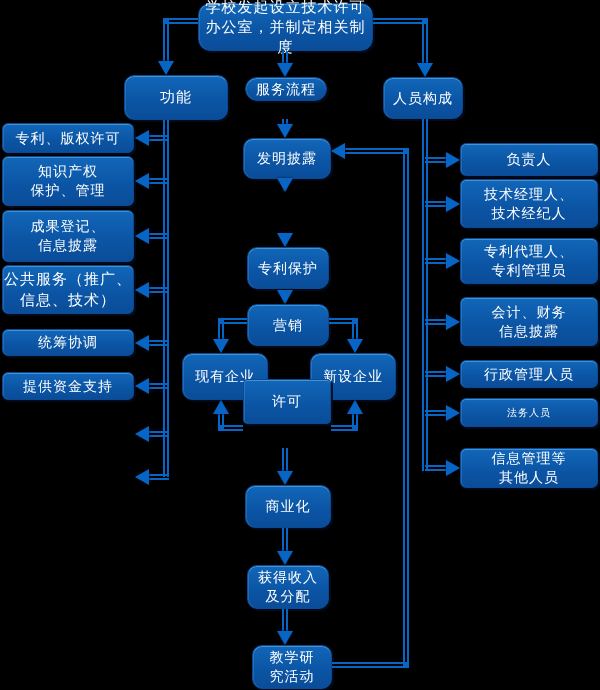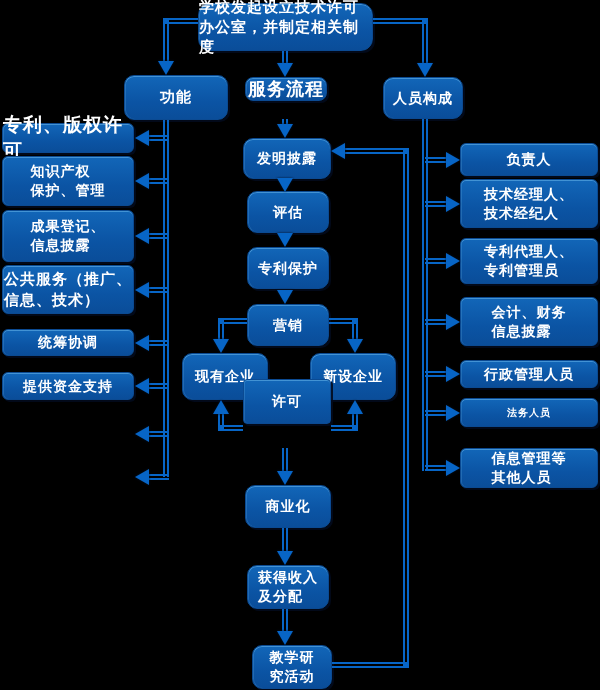--- a/index.html
+++ b/index.html
@@ -12,21 +12,21 @@
   html,body{margin:0;padding:0;background:var(--bg);}
   #canvas{
     position:relative;width:600px;height:690px;background:var(--bg);
     overflow:hidden;font-family:"DejaVu Sans","Liberation Sans",sans-serif;
   }
   .node{
     position:absolute;display:flex;align-items:center;justify-content:center;
     background:linear-gradient(180deg,var(--box1) 0%,var(--box2) 60%,#0a4d99 100%);
     border:1px solid #0b4a92;
     box-shadow:2px 2px 0 rgba(2,10,28,.9), inset 0 1px 0 rgba(140,215,255,.4), inset 1px 0 0 rgba(140,215,255,.18);
-    color:var(--ink);font-weight:bold;text-align:left;line-height:1.35;letter-spacing:1px;
+    color:var(--ink);font-weight:normal;text-align:center;line-height:1.35;letter-spacing:1px;
     box-sizing:border-box;
   }
   .lbl{white-space:pre-line;}
   .hl{position:absolute;height:6px;background:linear-gradient(180deg,var(--line) 0 2px,transparent 2px 4px,var(--line) 4px 6px);}
   .vl{position:absolute;width:6px;background:linear-gradient(90deg,var(--line) 0 2px,transparent 2px 4px,var(--line) 4px 6px);}
   .elbow{position:absolute;width:6px;height:6px;background:var(--line);}
   .ar{position:absolute;width:0;height:0;filter:drop-shadow(0 0 1px rgba(2,20,45,.9));}
   .ar-d{border-left:8px solid transparent;border-right:8px solid transparent;border-top:14px solid var(--line);}
   .ar-u{border-left:8px solid transparent;border-right:8px solid transparent;border-bottom:14px solid var(--line);}
   .ar-l{border-top:8px solid transparent;border-bottom:8px solid transparent;border-right:14px solid var(--line);}
@@ -38,28 +38,28 @@
 <div id="canvas">
 
   <div class="node" style="left:198px;top:3px;width:175px;height:48px;border-radius:12px;font-size:15px;">
     <span class="lbl">学校发起设立技术许可
 办公室，并制定相关制度</span>
   </div>
 
   <div class="node" style="left:124px;top:75px;width:104px;height:45px;border-radius:10px;font-size:15px;">
     <span class="lbl">功能</span>
   </div>
-  <div class="node" style="left:245px;top:77px;width:82px;height:24px;border-radius:8px;font-size:18px;">
+  <div class="node" style="left:245px;top:77px;width:82px;height:24px;border-radius:18px;font-size:14px;">
     <span class="lbl">服务流程</span>
   </div>
   <div class="node" style="left:383px;top:77px;width:80px;height:42px;border-radius:10px;font-size:14px;">
     <span class="lbl">人员构成</span>
   </div>
 
-  <div class="node" style="left:2px;top:123px;width:132px;height:30px;border-radius:6px;font-size:19px;">
+  <div class="node" style="left:2px;top:123px;width:132px;height:30px;border-radius:6px;font-size:14px;">
     <span class="lbl">专利、版权许可</span>
   </div>
   <div class="node" style="left:2px;top:156px;width:132px;height:50px;border-radius:6px;font-size:14px;">
     <span class="lbl">知识产权
 保护、管理</span>
   </div>
   <div class="node" style="left:2px;top:210px;width:132px;height:52px;border-radius:6px;font-size:14px;">
     <span class="lbl">成果登记、
 信息披露</span>
   </div>
@@ -69,23 +69,20 @@
   </div>
   <div class="node" style="left:2px;top:329px;width:132px;height:27px;border-radius:6px;font-size:14px;">
     <span class="lbl">统筹协调</span>
   </div>
   <div class="node" style="left:2px;top:372px;width:132px;height:28px;border-radius:6px;font-size:14px;">
     <span class="lbl">提供资金支持</span>
   </div>
 
   <div class="node" style="left:243px;top:138px;width:88px;height:41px;border-radius:10px;font-size:14px;">
     <span class="lbl">发明披露</span>
-  </div>
-  <div class="node" style="left:247px;top:191px;width:82px;height:42px;border-radius:10px;font-size:14px;">
-    <span class="lbl">评估</span>
   </div>
   <div class="node" style="left:247px;top:247px;width:82px;height:42px;border-radius:10px;font-size:14px;">
     <span class="lbl">专利保护</span>
   </div>
   <div class="node" style="left:247px;top:304px;width:82px;height:42px;border-radius:10px;font-size:14px;">
     <span class="lbl">营销</span>
   </div>
   <div class="node" style="left:182px;top:353px;width:86px;height:47px;border-radius:10px;font-size:14px;">
     <span class="lbl">现有企业</span>
   </div>

